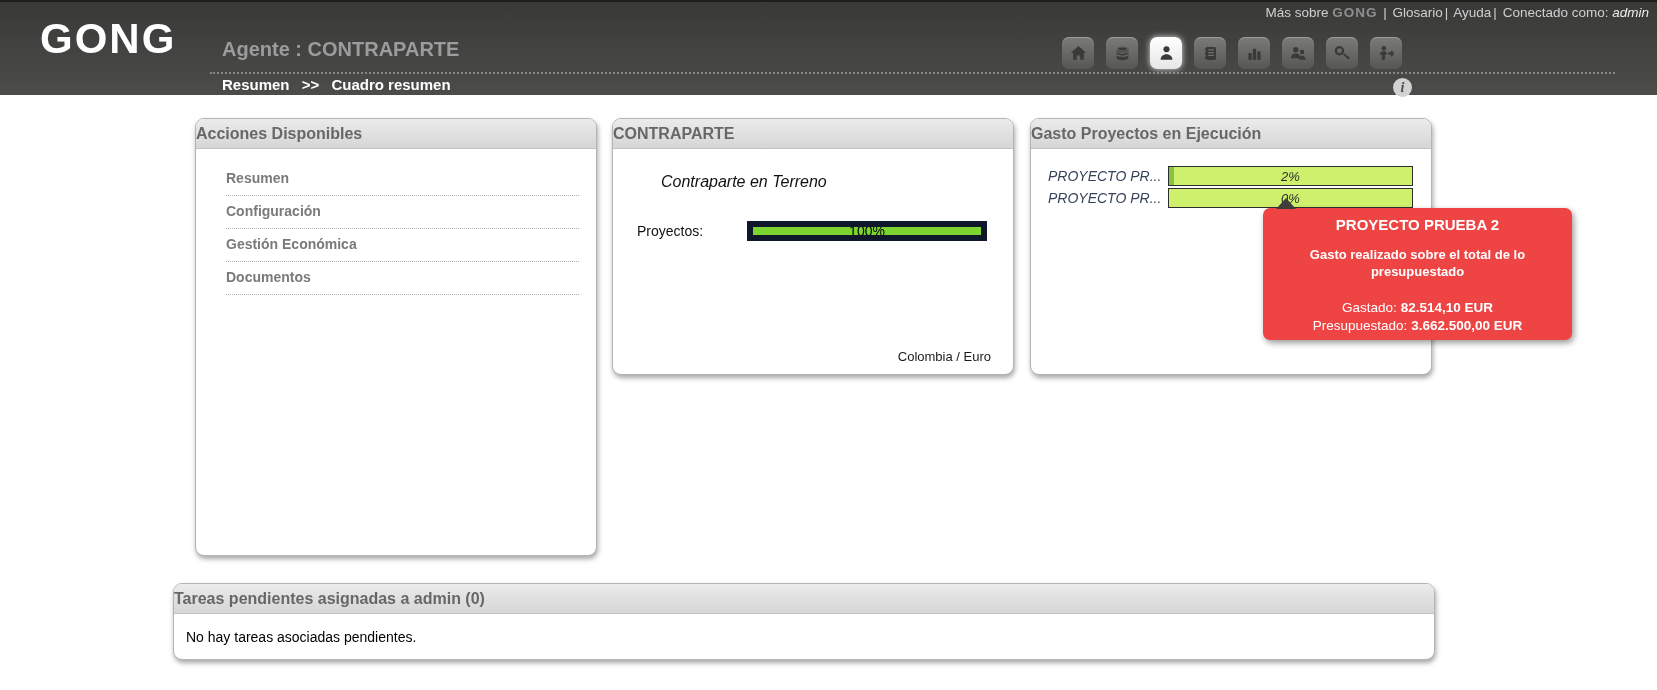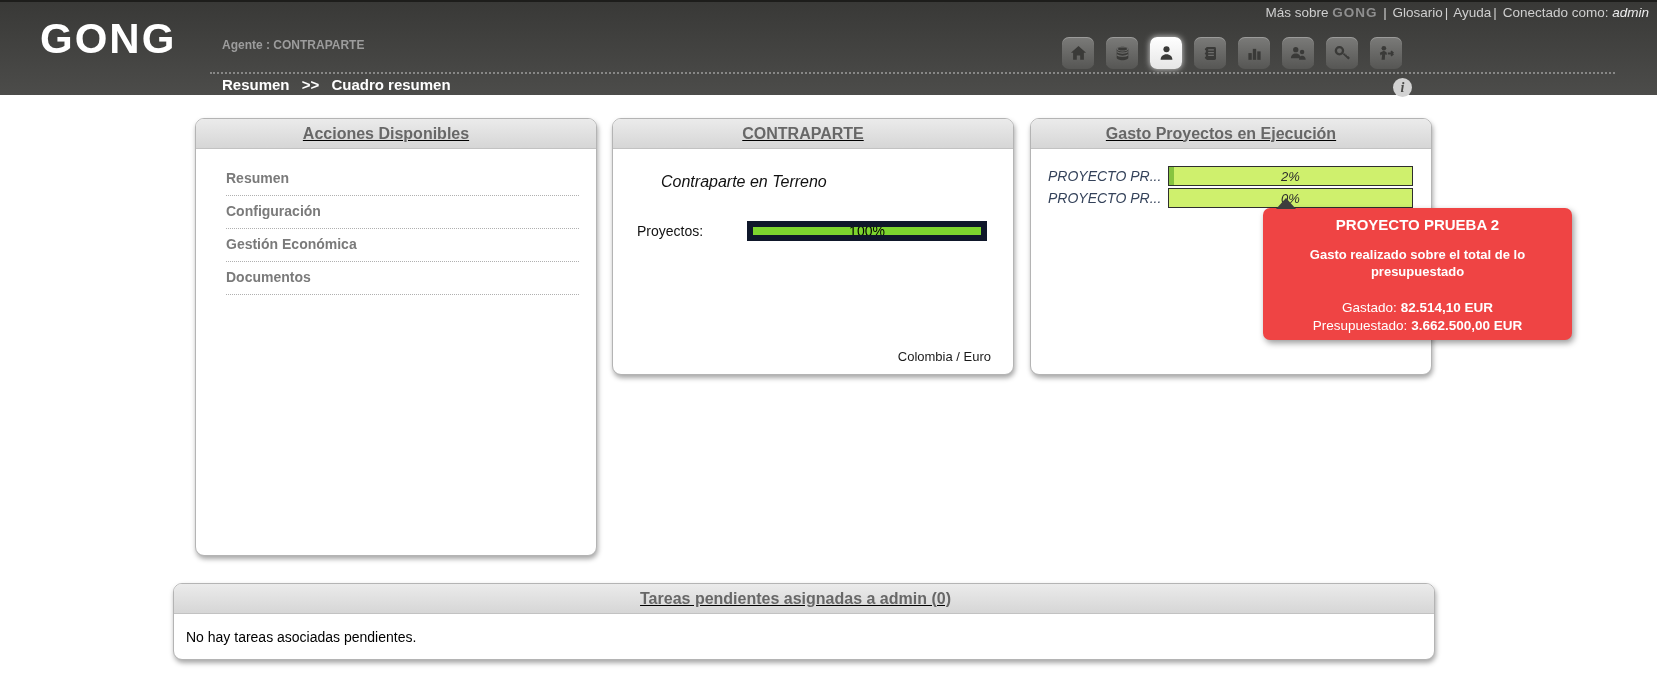--- a/index.html
+++ b/index.html
@@ -11,21 +11,21 @@
     background:linear-gradient(#393937,#4c4c4a); border-top:2px solid #1d1d1b; }
   .topbar { position:absolute; top:3px; right:8px; font-size:13.5px; color:#cfcfcf; white-space:nowrap; }
   .topbar .brand { color:#8f8f8f; font-weight:bold; letter-spacing:1px; }
   .topbar .sep { color:#cfcfcf; margin:0 2px; }
   .topbar .user { font-style:italic; color:#ececec; }
   .topbar a { color:#cfcfcf; text-decoration:none; cursor:pointer; }
 
   .logo { position:absolute; left:40px; top:16px; color:#ffffff; font-size:42px; font-weight:800;
     letter-spacing:2px; line-height:1; cursor:pointer; }
 
-  .agent-title { position:absolute; left:222px; top:36px; color:#9c9c9c; font-weight:bold; font-size:12px; }
+  .agent-title { position:absolute; left:222px; top:36px; color:#9c9c9c; font-weight:bold; font-size:20px; }
 
   .icon-row { position:absolute; left:1062px; top:35px; display:flex; gap:12px; }
   .icon-btn { width:32px; height:32px; border-radius:7px; display:flex; align-items:center; justify-content:center;
     background:linear-gradient(#7b7b79,#565654); cursor:pointer; box-shadow:inset 0 1px 0 rgba(255,255,255,.25); }
   .icon-btn svg { display:block; }
   .icon-btn.active { background:linear-gradient(#ffffff,#e6e6e6); box-shadow:0 0 6px rgba(255,255,255,.8); }
   .glyph { fill:#3a3a38; }
 
   .header-dots { position:absolute; left:210px; top:70px; width:1405px; height:0;
     border-top:2px dotted rgba(255,255,255,.35); }
@@ -34,21 +34,21 @@
   .breadcrumb .bc-item { cursor:pointer; }
 
   .info-btn { position:absolute; left:1393px; top:76px; width:19px; height:19px; border-radius:50%;
     background:#d2d2d2; color:#4a4a48; font-family:"Liberation Serif", serif; font-weight:bold; font-style:italic;
     font-size:14px; text-align:center; line-height:19px; cursor:pointer; }
 
   
   .card { position:absolute; background:#ffffff; border:1px solid #b4b4b4; border-radius:9px;
     box-shadow:1px 3px 5px rgba(0,0,0,.35); }
   .card-header { height:30px; background:linear-gradient(#ebebeb,#d6d6d6); border-bottom:1px solid #c2c2c2;
-    border-radius:8px 8px 0 0; display:flex; align-items:center; justify-content:center; padding-right:20px;text-decoration:underline; }
+    border-radius:8px 8px 0 0; display:flex; align-items:center; justify-content:flex-start; padding-right:20px; }
   .card-title { color:#676767; font-weight:bold; font-size:16px; }
 
   #card-actions { left:195px; top:118px; width:402px; height:438px; }
   .menu-list { list-style:none; margin:14px 17px 0 30px; }
   .menu-item { padding:7px 0 9px 0; border-bottom:1px dotted #b0b0b0; color:#7a7a7a;
     font-weight:bold; font-size:14px; cursor:pointer; }
 
   #card-contraparte { left:612px; top:118px; width:402px; height:257px; }
   .cp-subtitle { margin:24px 0 0 48px; font-style:italic; font-size:16px; color:#111; }
   .cp-row { display:flex; align-items:center; margin-top:30px; padding-left:24px; }

